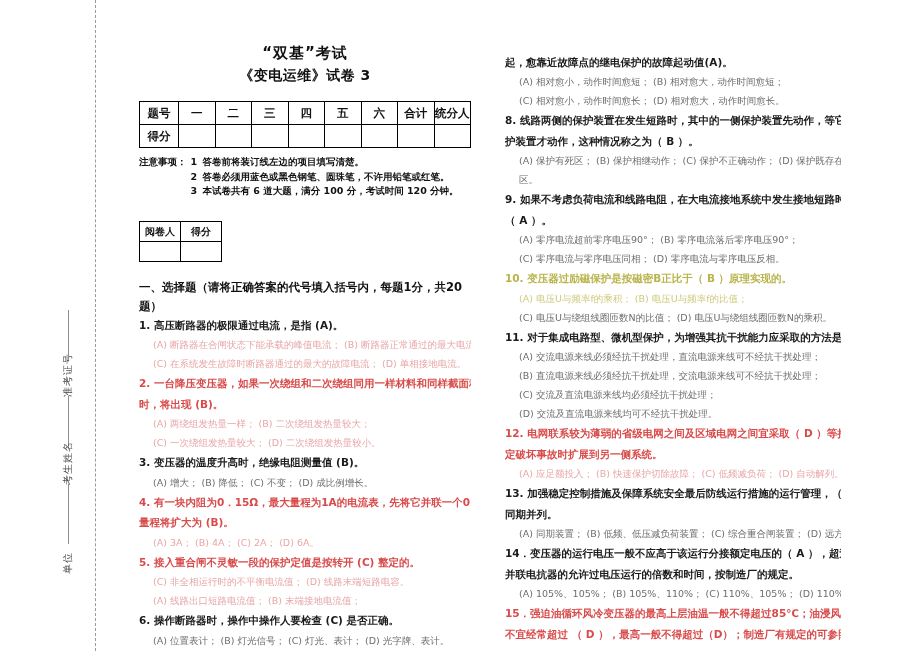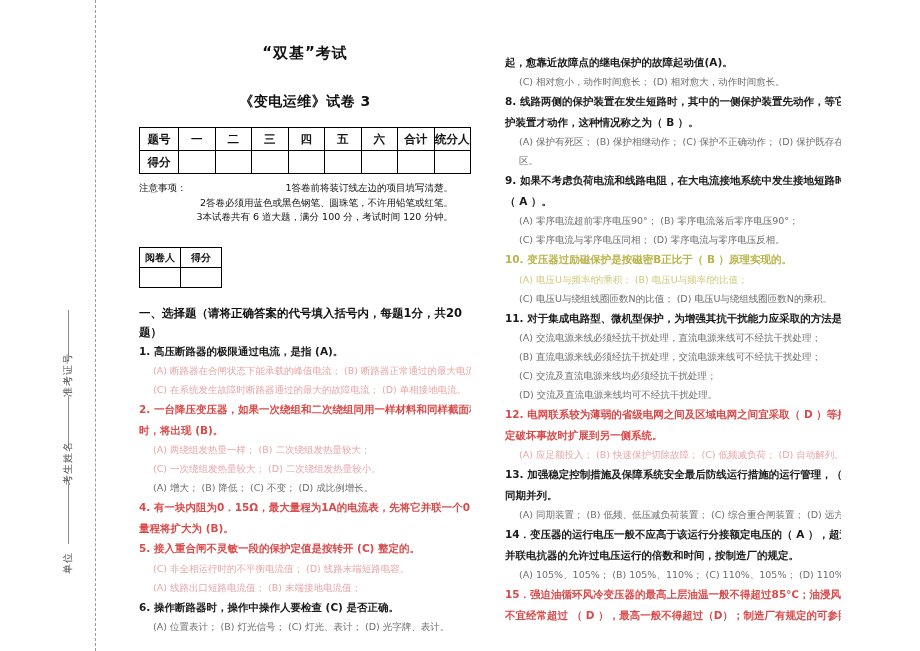--- a/index.html
+++ b/index.html
@@ -72,21 +72,21 @@
     text-align: center;
     font-size: 15px;
     font-weight: bold;
     margin-top: 44px;
     letter-spacing: 1px;
   }
   .doc-subtitle {
     text-align: center;
     font-size: 14px;
     font-weight: bold;
-    margin-top: 30px;
+    margin-top: 4px;
     letter-spacing: 0.5px;
   }
 
   
   table.score-table {
     border-collapse: collapse;
     margin-top: 16px;
     width: 332px;
     table-layout: fixed;
   }
@@ -97,24 +97,23 @@
     font-size: 11.5px;
     font-weight: bold;
     padding: 0;
   }
   table.score-table td.lab { width: 38px; }
 
   
   .notice {
     margin-top: 7px;
     font-size: 9.5px;
-    font-weight: normal;
+    font-weight: bold;
     line-height: 1.55;
     display: flex;
-    text-align: right;
   }
   .notice-head { white-space: nowrap; padding-right: 4px; }
   .notice-list { margin: 0; padding: 0; list-style: none; }
   .notice-list li { white-space: nowrap; }
   .notice-num { display: inline-block; width: 12px; }
 
   
   table.grader-box {
     border-collapse: collapse;
     margin-top: 22px;
@@ -232,35 +231,38 @@
     <div class="section-head">一、选择题（请将正确答案的代号填入括号内，每题1分，共20题）</div>
 
     <div id="left-questions">
         <div class="q c-black">1. 高压断路器的极限通过电流，是指 (A)。</div>
         <div class="opts c-pink">(A)  断路器在合闸状态下能承载的峰值电流；   (B) 断路器正常通过的最大电流；</div>
         <div class="opts c-pink">(C)  在系统发生故障时断路器通过的最大的故障电流；   (D) 单相接地电流。</div>
         <div class="q c-red">2. 一台降压变压器，如果一次绕组和二次绕组同用一样材料和同样截面积的导线绕制，在加压使</div>
         <div class="q c-red">时，将出现 (B)。</div>
         <div class="opts c-pink">(A)  两绕组发热量一样；    (B) 二次绕组发热量较大；</div>
         <div class="opts c-pink">(C) 一次绕组发热量较大；    (D) 二次绕组发热量较小。</div>
+        <div class="q c-black">3. 变压器的温度升高时，绝缘电阻测量值 (B)。</div>
         <div class="opts c-grey">(A) 增大；    (B) 降低；    (C) 不变；    (D) 成比例增长。</div>
         <div class="q c-red">4. 有一块内阻为0．15Ω，最大量程为1A的电流表，先将它并联一个0．05Ω的电阻则这块电流表的</div>
         <div class="q c-red">量程将扩大为 (B)。</div>
+        <div class="opts c-pink">(A) 3A；    (B) 4A；    (C) 2A；    (D) 6A。</div>
         <div class="q c-red">5. 接入重合闸不灵敏一段的保护定值是按转开 (C) 整定的。</div>
         <div class="opts c-pink">(C) 非全相运行时的不平衡电流值；    (D) 线路末端短路电容。</div>
         <div class="opts c-pink">(A)  线路出口短路电流值；    (B) 末端接地电流值；</div>
         <div class="q c-black">6. 操作断路器时，操作中操作人要检查 (C) 是否正确。</div>
         <div class="opts c-grey">(A) 位置表计；    (B)  灯光信号；    (C) 灯光、表计；    (D) 光字牌、表计。</div>
       </div>
   </div>
 
   <div class="col col-right">
     <div style="height:52px;"></div>
     <div id="right-questions">
         <div class="q c-black">起，愈靠近故障点的继电保护的故障起动值(A)。</div>
+        <div class="opts c-grey">(A)  相对愈小，动作时间愈短；    (B) 相对愈大，动作时间愈短；</div>
         <div class="opts c-grey">(C) 相对愈小，动作时间愈长；    (D) 相对愈大，动作时间愈长。</div>
         <div class="q c-black">8. 线路两侧的保护装置在发生短路时，其中的一侧保护装置先动作，等它动作跳闸后，另一侧保</div>
         <div class="q c-black">护装置才动作，这种情况称之为（ B ）。</div>
         <div class="opts c-grey">(A) 保护有死区；    (B) 保护相继动作；    (C) 保护不正确动作；    (D) 保护既存在相继动作又存在死</div>
         <div class="opts c-grey">区。</div>
         <div class="q c-black">9. 如果不考虑负荷电流和线路电阻，在大电流接地系统中发生接地短路时，下列说法正确的是</div>
         <div class="q c-black">（ A ）。</div>
         <div class="opts c-grey">(A)  零序电流超前零序电压90°；    (B) 零序电流落后零序电压90°；</div>
         <div class="opts c-grey">(C) 零序电流与零序电压同相；    (D) 零序电流与零序电压反相。</div>
         <div class="q c-olive">10. 变压器过励磁保护是按磁密B正比于（ B ）原理实现的。</div>

